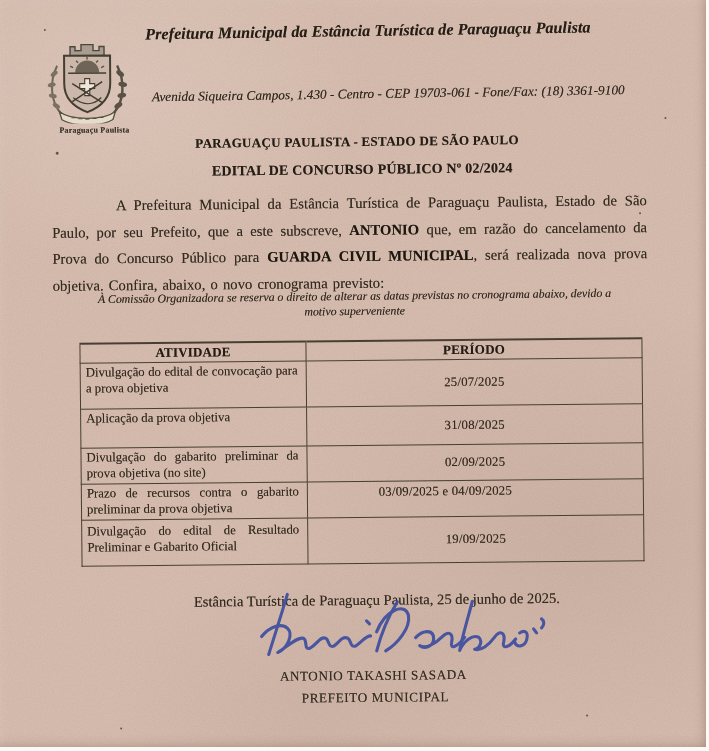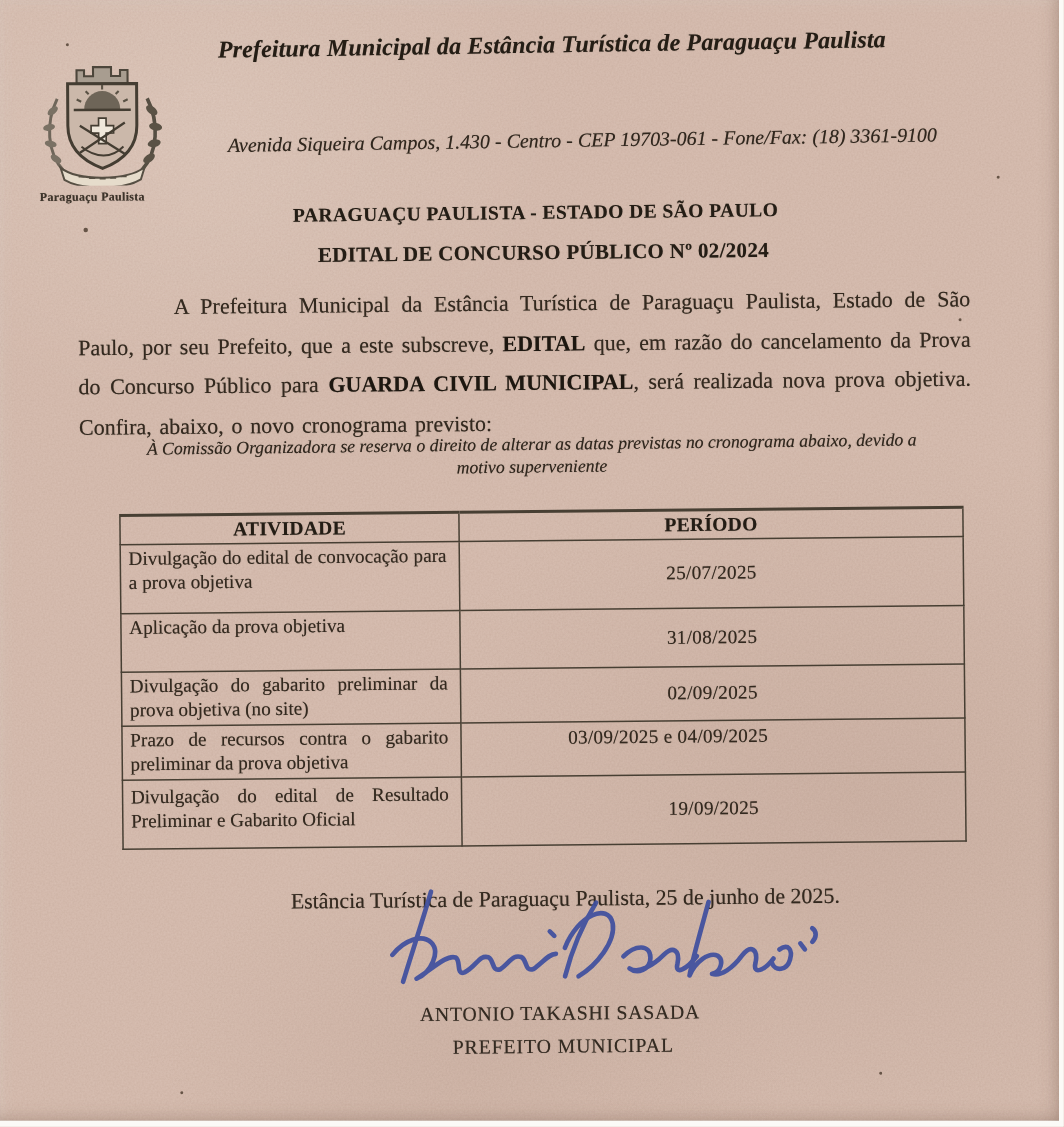--- a/index.html
+++ b/index.html
@@ -35,21 +35,21 @@
   }
   .grain{position:absolute;inset:0;width:100%;height:100%;opacity:.4;mix-blend-mode:multiply;pointer-events:none;}
   .content{position:absolute;inset:0;transform:rotate(-0.35deg);}
   .scan-text{text-shadow:0 0 .5px rgba(51,41,31,.55);}
 
   .org-name{
     position:absolute;left:90px;top:22px;width:560px;
     text-align:center;font-size:16px;font-weight:bold;font-style:italic;
     color:var(--heading-ink);letter-spacing:.1px;transform:rotate(-0.55deg);
   }
-  .logo{position:absolute;left:28px;top:38px;width:84px;text-align:left;}
+  .logo{position:absolute;left:47px;top:38px;width:84px;text-align:right;}
   .logo-caption{font-size:8px;font-weight:bold;color:#3c332a;letter-spacing:.2px;margin-top:-2px;}
   .address{
     position:absolute;left:120px;top:86px;width:540px;
     text-align:center;font-style:italic;font-size:13.3px;color:#2f2godint;
     color:#2f261d;transform:rotate(-0.5deg);
   }
   .sub1{position:absolute;left:0;top:134px;width:709px;padding-left:8px;text-align:center;
     font-size:13px;font-weight:bold;color:var(--heading-ink);letter-spacing:.3px;transform:rotate(-0.3deg);}
   .sub2{position:absolute;left:0;top:162px;width:709px;padding-left:18px;text-align:center;
     font-size:14px;font-weight:bold;color:var(--heading-ink);letter-spacing:.2px;transform:rotate(-0.3deg);}
@@ -149,21 +149,21 @@
           <path d="M26,78 h4 M33,79 h4 M40,79.5 h4 M47,79 h4 M54,78 h4" stroke="#564f43" stroke-width="1"></path>
         </svg>
         <div class="logo-caption scan-text">Paraguaçu Paulista</div>
       </div>
 
       <div class="address scan-text">Avenida Siqueira Campos, 1.430 - Centro - CEP 19703-061 - Fone/Fax: (18) 3361-9100</div>
 
       <div class="sub1 scan-text">PARAGUAÇU PAULISTA - ESTADO DE SÃO PAULO</div>
       <div class="sub2 scan-text">EDITAL DE CONCURSO PÚBLICO Nº 02/2024</div>
 
-      <p class="para scan-text"><span>A Prefeitura Municipal da Estância Turística de Paraguaçu Paulista, Estado de São Paulo, por seu Prefeito, que a este subscreve, </span><b>EDITAL</b><span> que, em razão do cancelamento da Prova do Concurso Público para </span><b>GUARDA CIVIL MUNICIPAL</b><span>, será realizada nova prova objetiva. Confira, abaixo, o novo cronograma previsto:</span></p>
+      <p class="para scan-text"><span>A Prefeitura Municipal da Estância Turística de Paraguaçu Paulista, Estado de São Paulo, por seu Prefeito, que a este subscreve, </span><b>ANTONIO</b><span> que, em razão do cancelamento da Prova do Concurso Público para </span><b>GUARDA CIVIL MUNICIPAL</b><span>, será realizada nova prova objetiva. Confira, abaixo, o novo cronograma previsto:</span></p>
 
       <div class="note scan-text">
         <div>À Comissão Organizadora se reserva o direito de alterar as datas previstas no cronograma abaixo, devido a</div>
         <div>motivo superveniente</div>
       </div>
 
       <table class="schedule scan-text">
         <colgroup>
             <col class="c1">
             <col class="c2">

